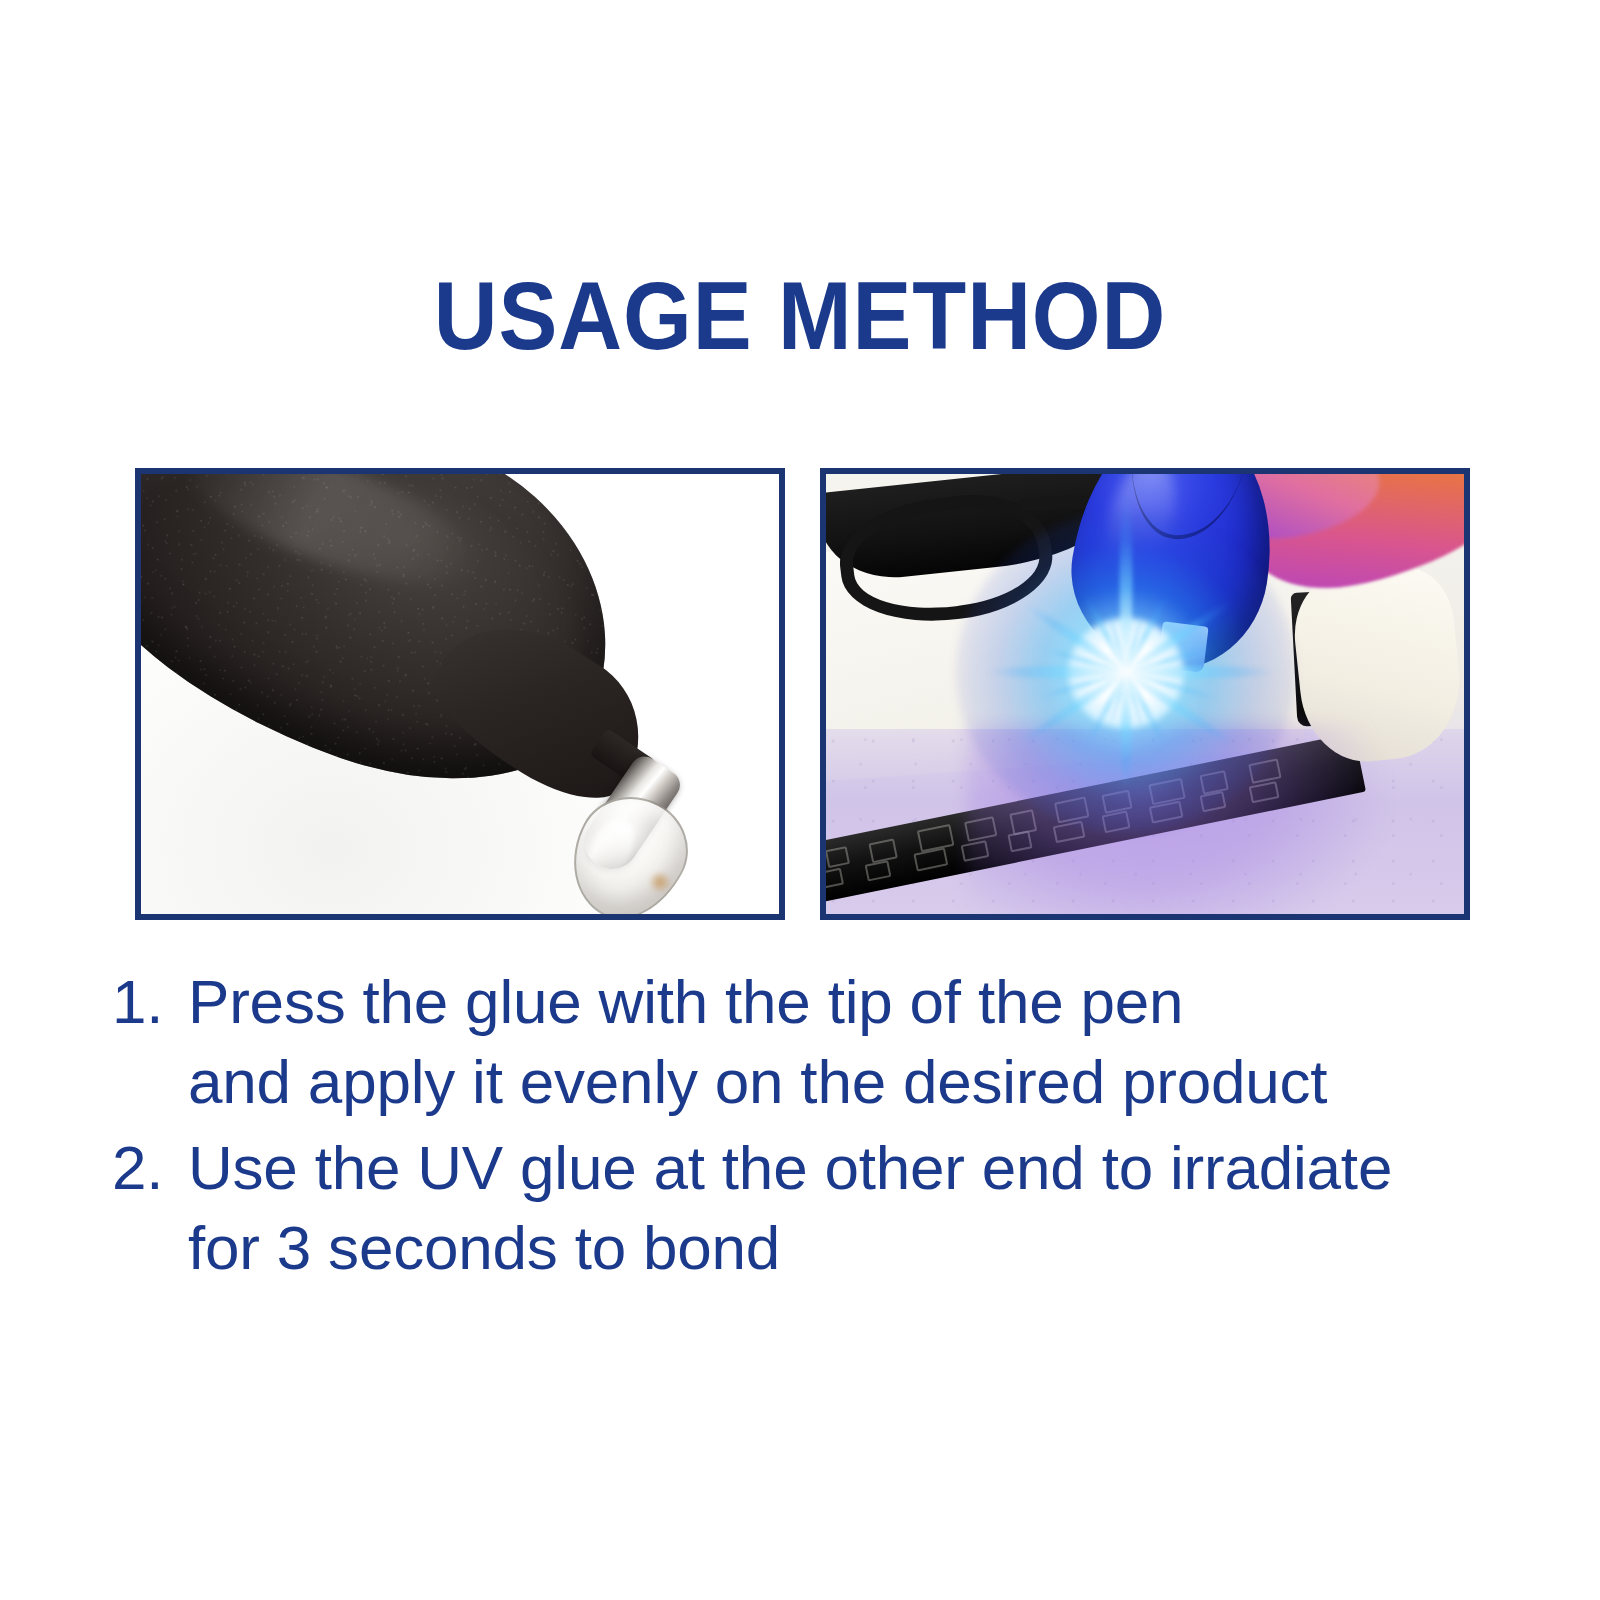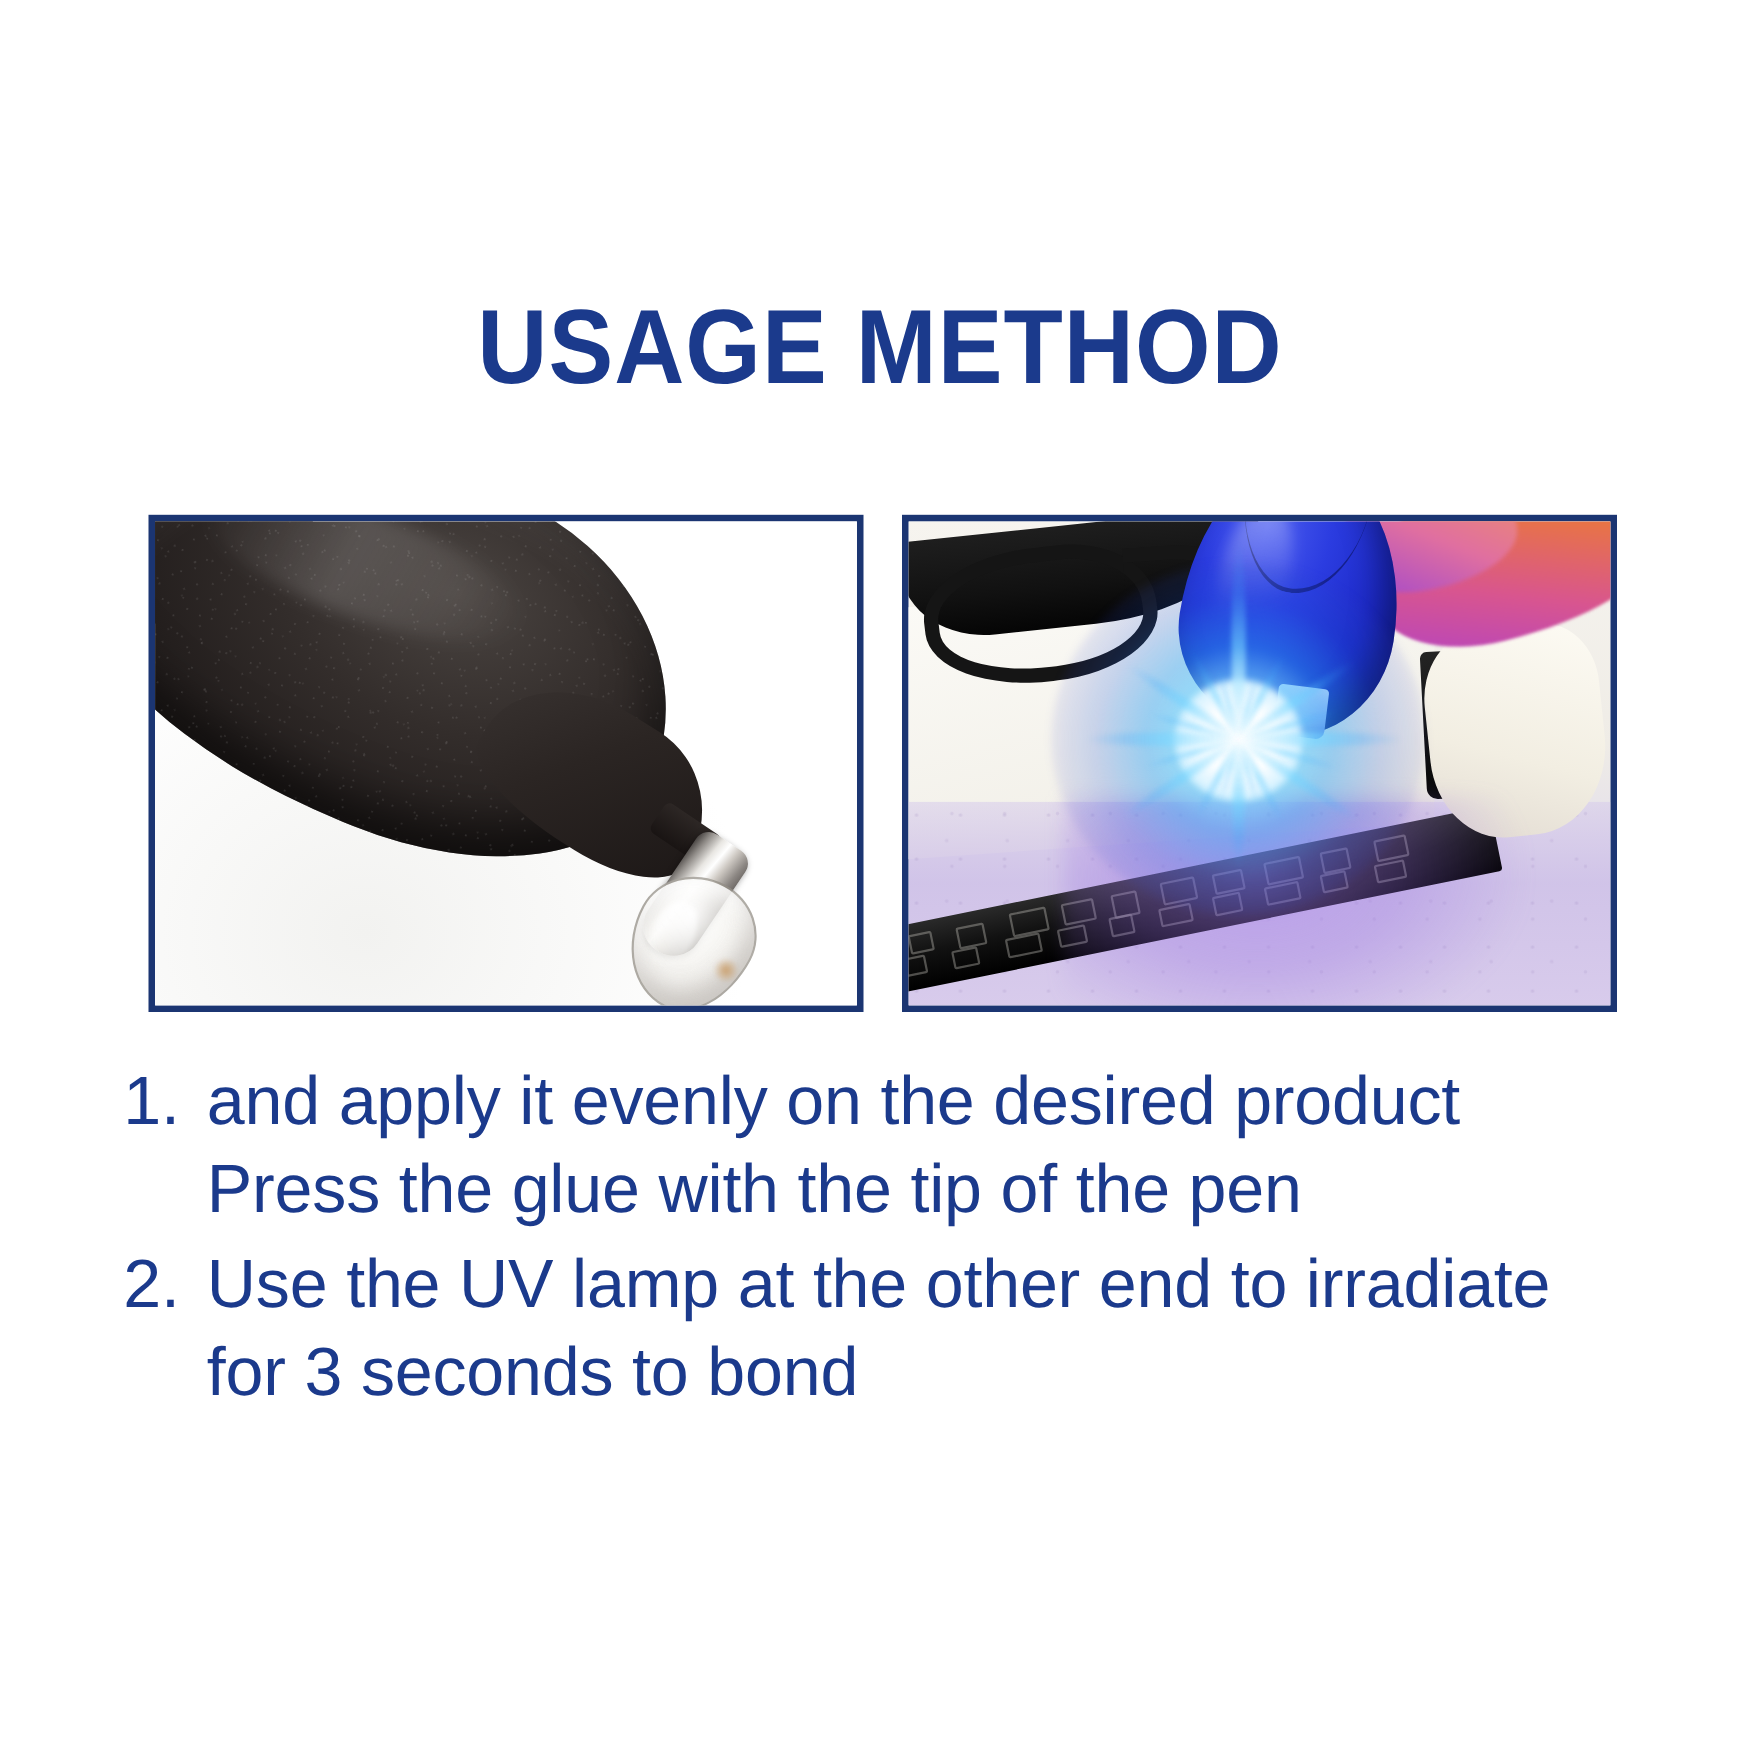--- a/index.html
+++ b/index.html
@@ -543,26 +543,26 @@
             <div class="ray" style="width: 62px; height: 4px; margin-top: -2px; transform: rotate(286deg);"></div>
           </div>
       </div>
     </div>
   </div>
 
   <div class="steps" id="steps-container">
       <div class="step">
         <div class="step-num">1.</div>
         <div class="step-text">
+          <span class="step-line">Press the glue with the tip of the pen</span>
           <span class="step-line">and apply it evenly on the desired product</span>
-          <span class="step-line">Press the glue with the tip of the pen</span>
         </div>
       </div>
       <div class="step">
         <div class="step-num">2.</div>
         <div class="step-text">
-          <span class="step-line">Use the UV lamp at the other end to irradiate</span>
+          <span class="step-line">Use the UV glue at the other end to irradiate</span>
           <span class="step-line">for 3 seconds to bond</span>
         </div>
       </div>
     </div>
 
 </div>
 
 </body></html>

